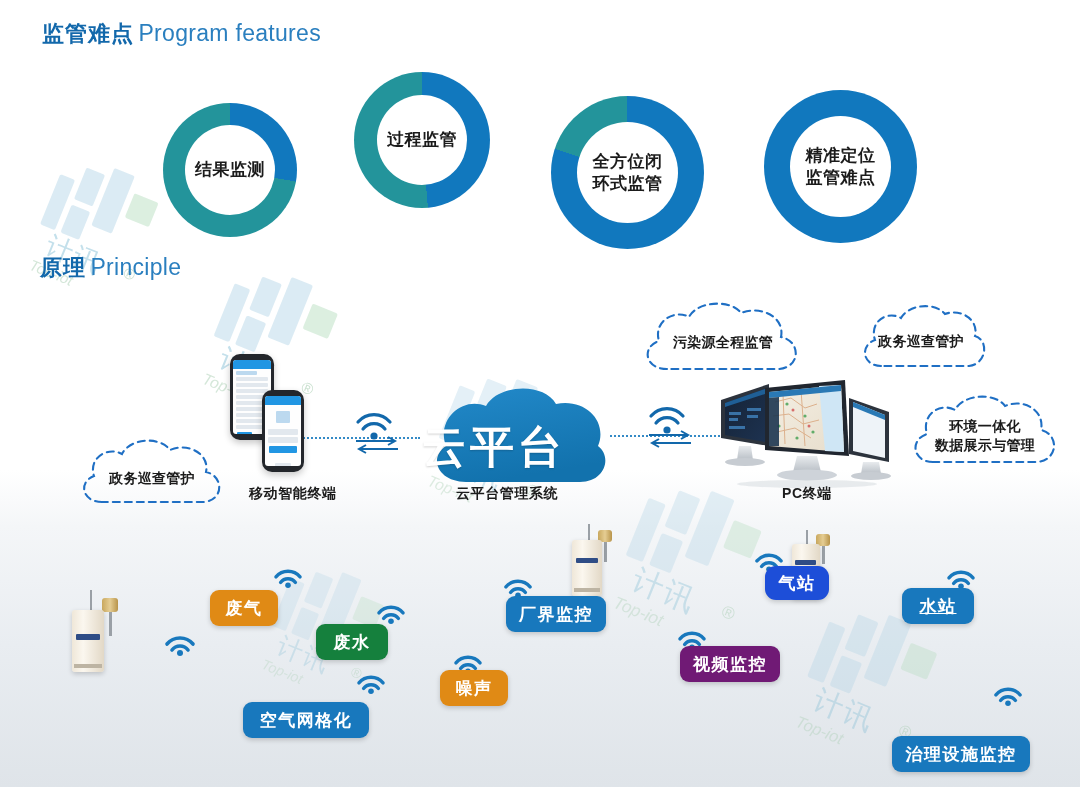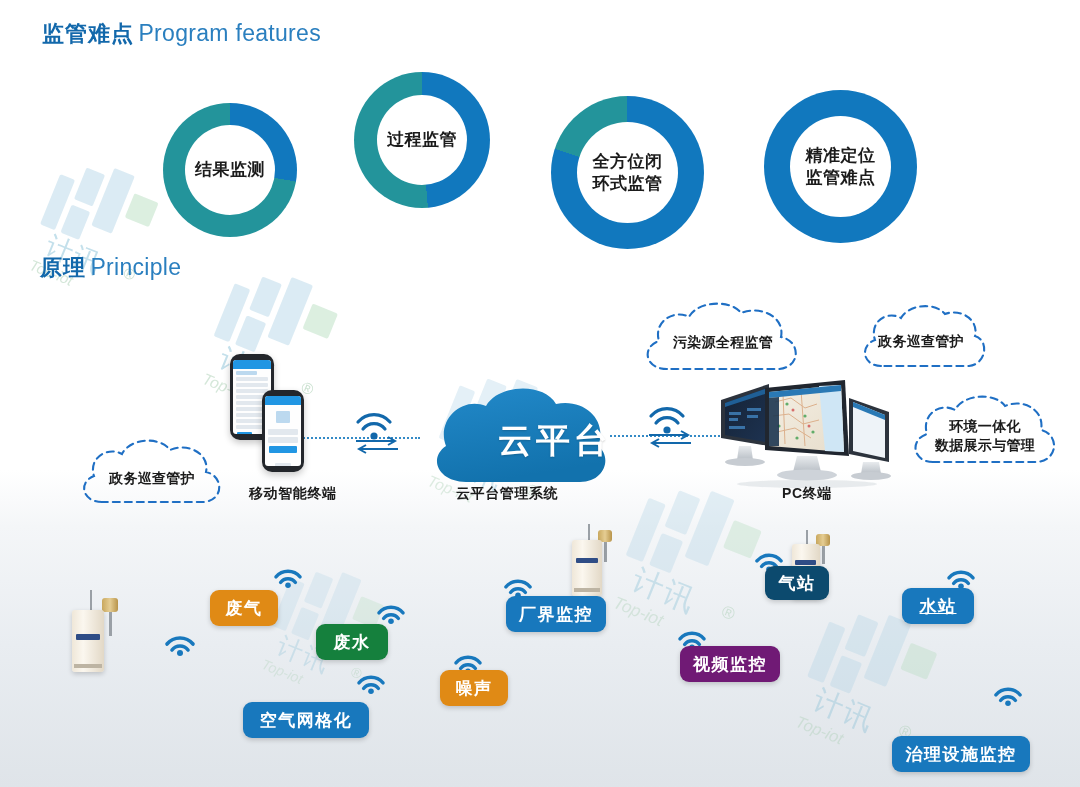--- a/index.html
+++ b/index.html
@@ -52,22 +52,22 @@
   .tcloud svg { position: absolute; left:0; top:0; overflow: visible; }
   .tcloud .tc-text {
     position: absolute; inset: 0; display:flex; align-items:center; justify-content:center;
     text-align:center; font-size: 14px; font-weight: bold; color:#1b1b1b; line-height:1.35;
     letter-spacing:.3px; padding: 0 6px;
   }
 
   
   .mcloud { position: absolute; }
   .mcloud-label {
-    position:absolute; width:100%; text-align:right; color:#fff;
-    font-size: 34px; font-weight: bold; letter-spacing: 4px;
+    position:absolute; width:100%; text-align:left; color:#fff;
+    font-size: 44px; font-weight: bold; letter-spacing: 4px;
     text-shadow: 0 1px 2px rgba(0,0,0,.18);
   }
 
   
   .caption {
     position:absolute; white-space:nowrap; font-size:14px; font-weight:bold;
     color:#1c1c1c; letter-spacing:.6px;
   }
 
   
@@ -717,21 +717,21 @@
   </div>
 
   <div class="badge" style="left:506px; top:596px; width:100px; height:36px; background:#1878bd;">
     <span>厂界监控</span>
   </div>
 
   <div class="badge" style="left:680px; top:646px; width:100px; height:36px; background:#701a75;">
     <span>视频监控</span>
   </div>
 
-  <div class="badge" style="left:765px; top:566px; width:64px; height:34px; background:#0c4a6e;">
+  <div class="badge" style="left:765px; top:566px; width:64px; height:34px; background:#1d4ed8;border-radius:11px;">
     <span>气站</span>
   </div>
 
   <div class="badge" style="left:902px; top:588px; width:72px; height:36px; background:#1878bd;text-decoration:underline;">
     <span>水站</span>
   </div>
 
   <div class="badge" style="left:892px; top:736px; width:138px; height:36px; background:#1878bd;">
     <span>治理设施监控</span>
   </div>

